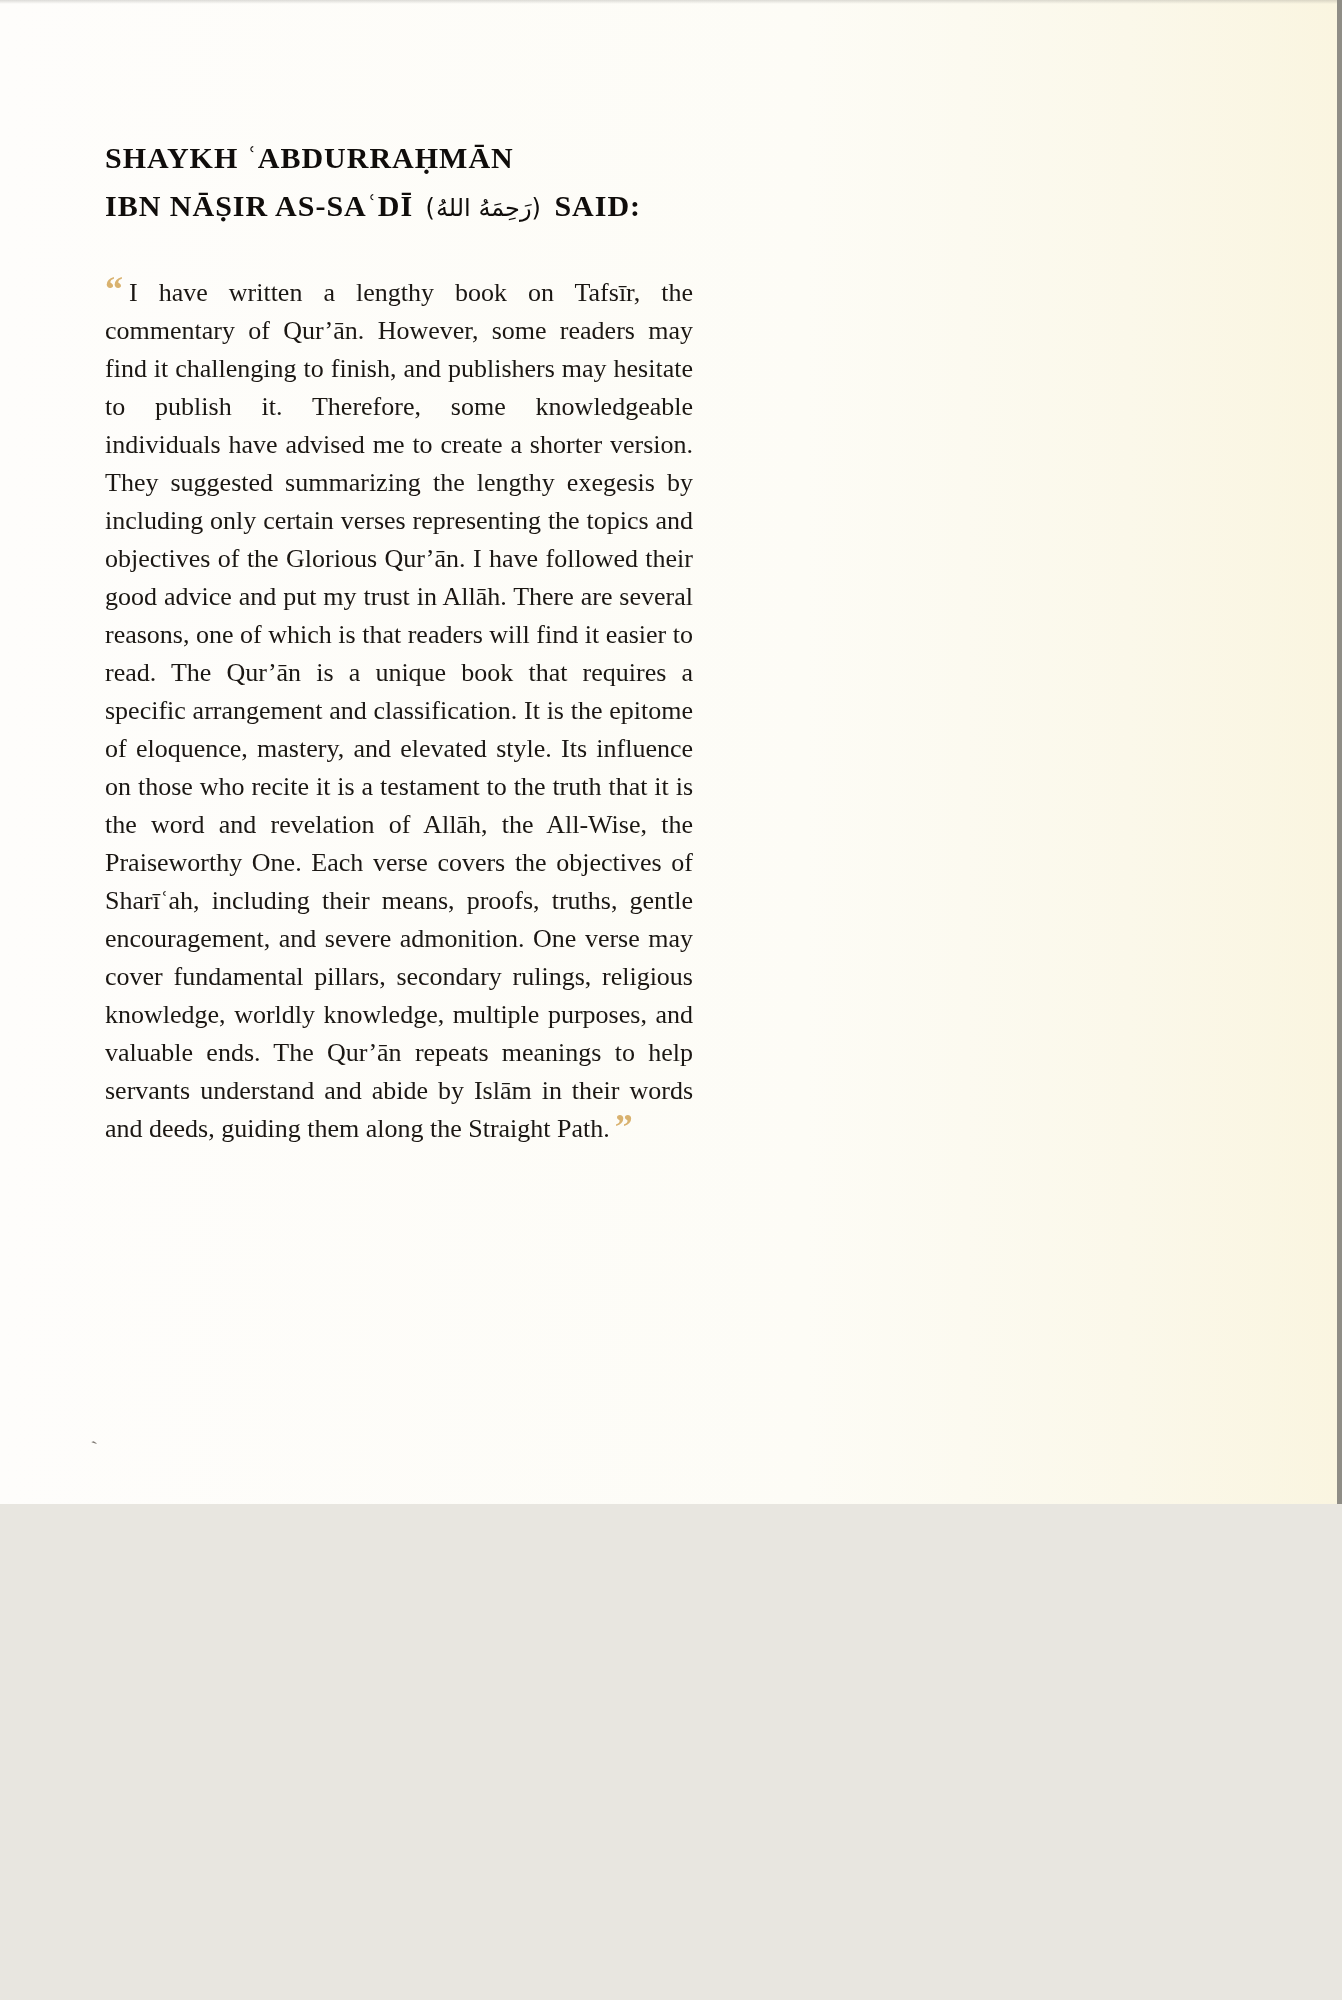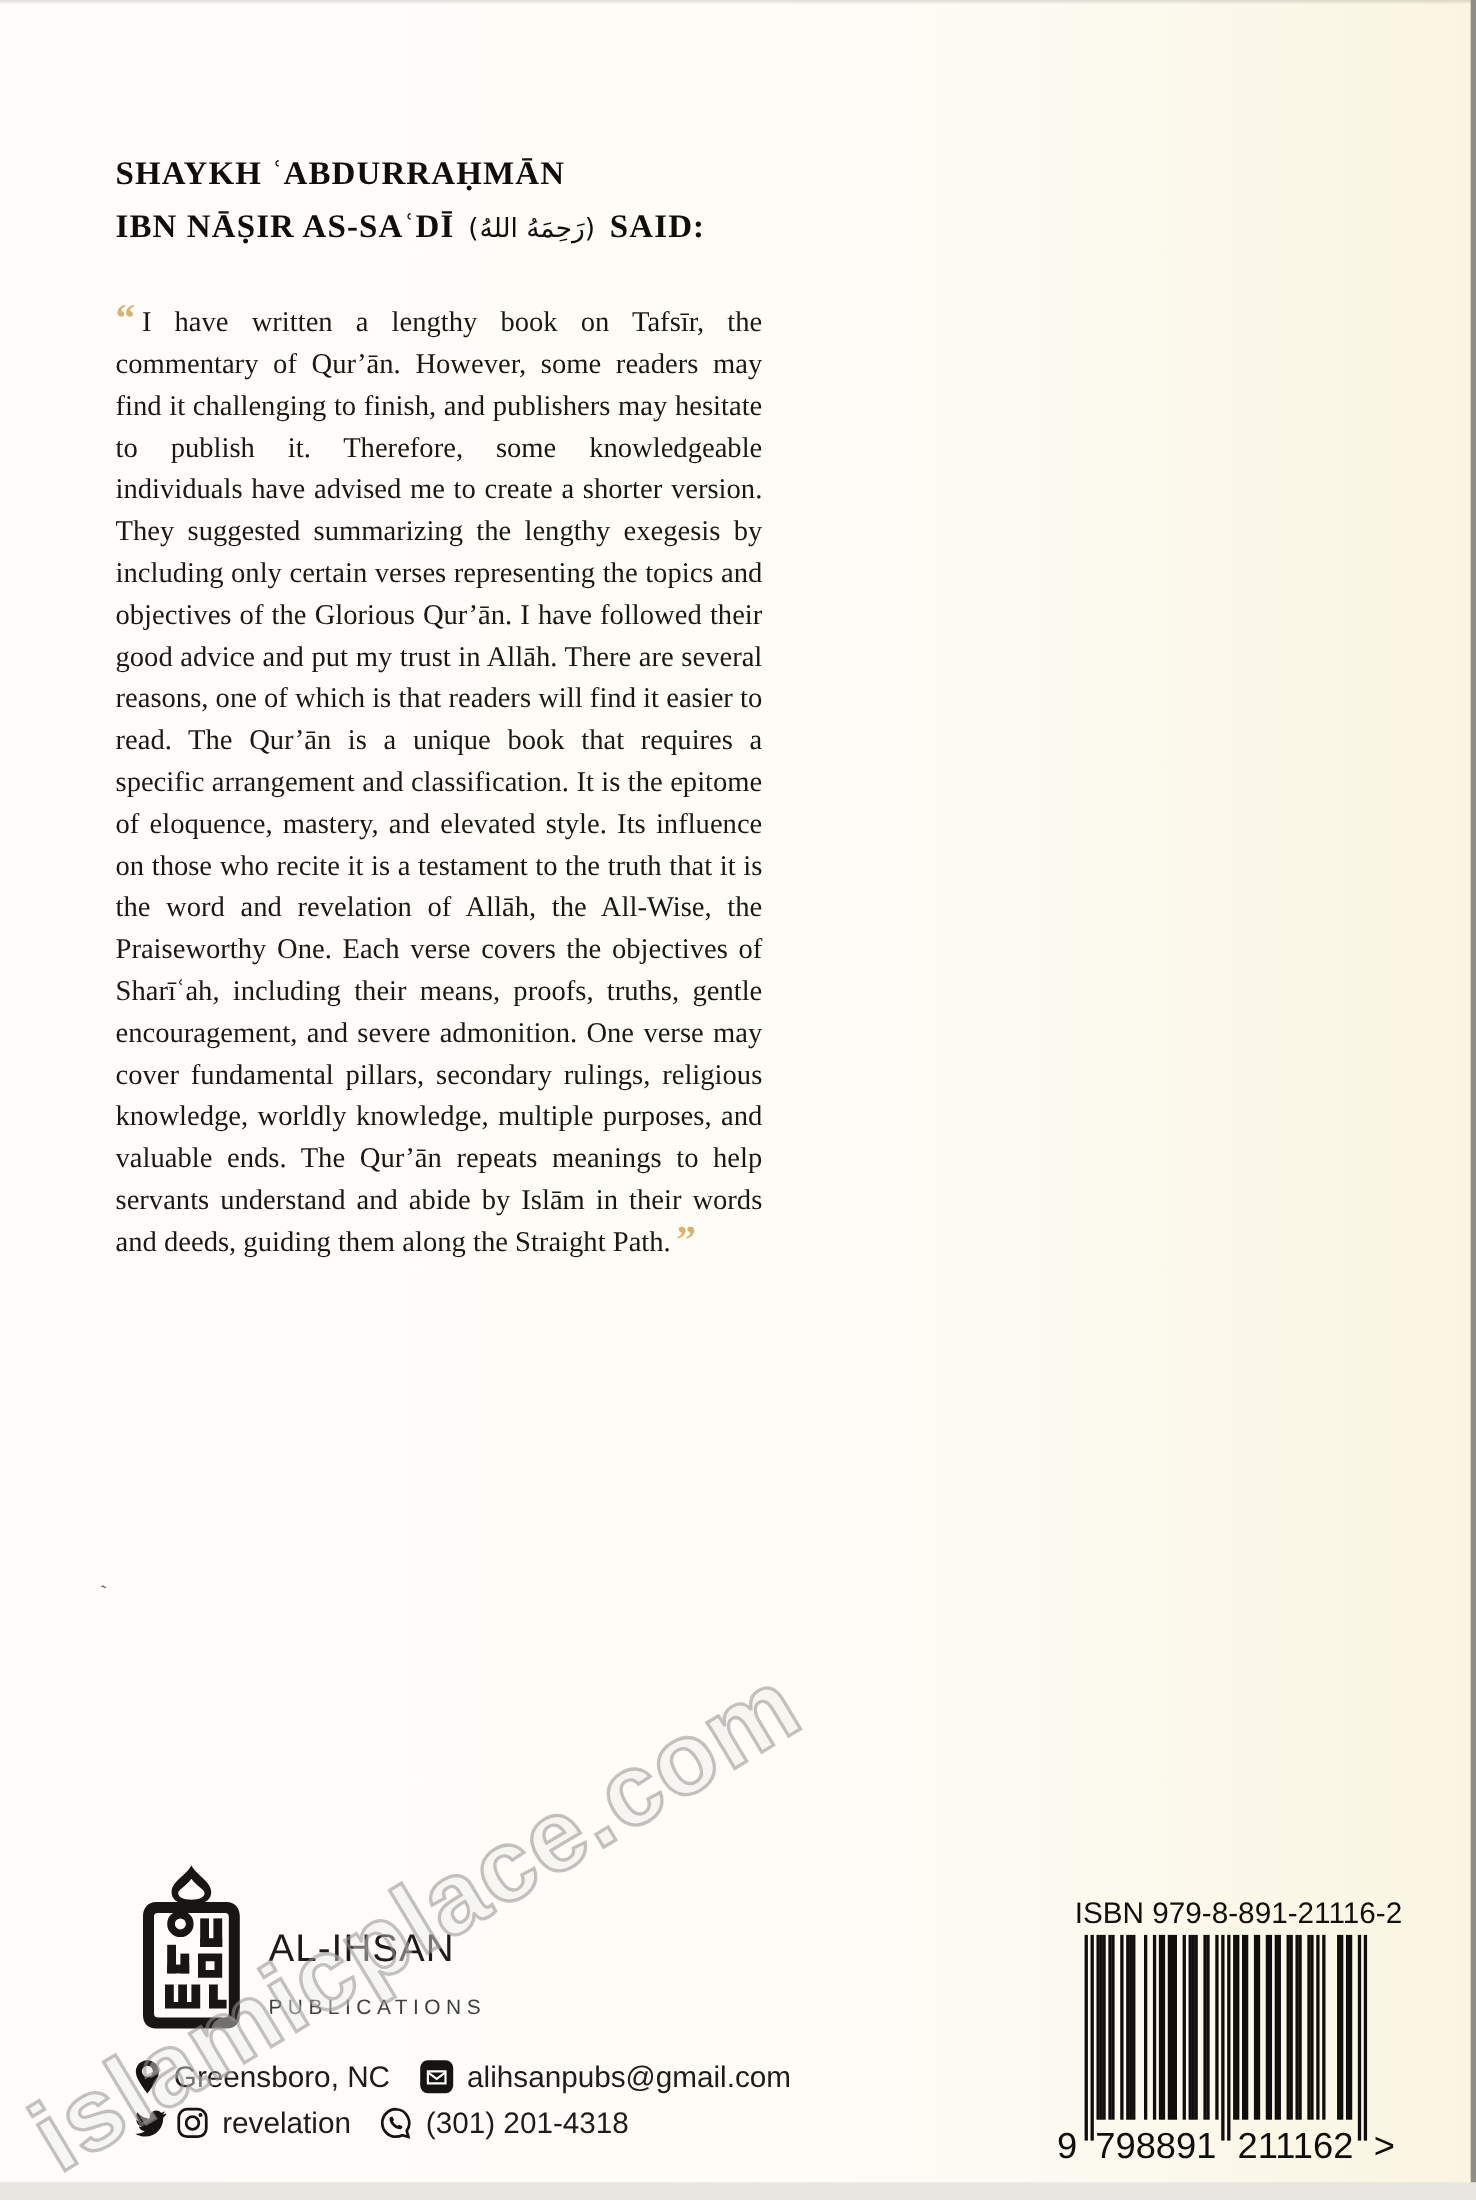--- a/index.html
+++ b/index.html
@@ -1,18 +1,18 @@
 <!DOCTYPE html>
 <html><head>
 <meta charset="utf-8">
 <style>
   html,body{margin:0;padding:0;background:#e8e6e0;}
   .page{
     position:relative;
-    width:1342px;height:1984px;
+    width:1342px;height:1504px;
     margin:0 auto;
     background:linear-gradient(90deg,#fefdfb 0%,#fdfcf6 60%,#fbf8ea 84%,#faf5e0 100%);
     overflow:hidden;
     font-family:"Liberation Serif", serif;
     color:#1b1713;
   }
   .edge-right{
     position:absolute;right:0;top:0;width:5px;height:2000px;
     background:#8f8d86;
   }

